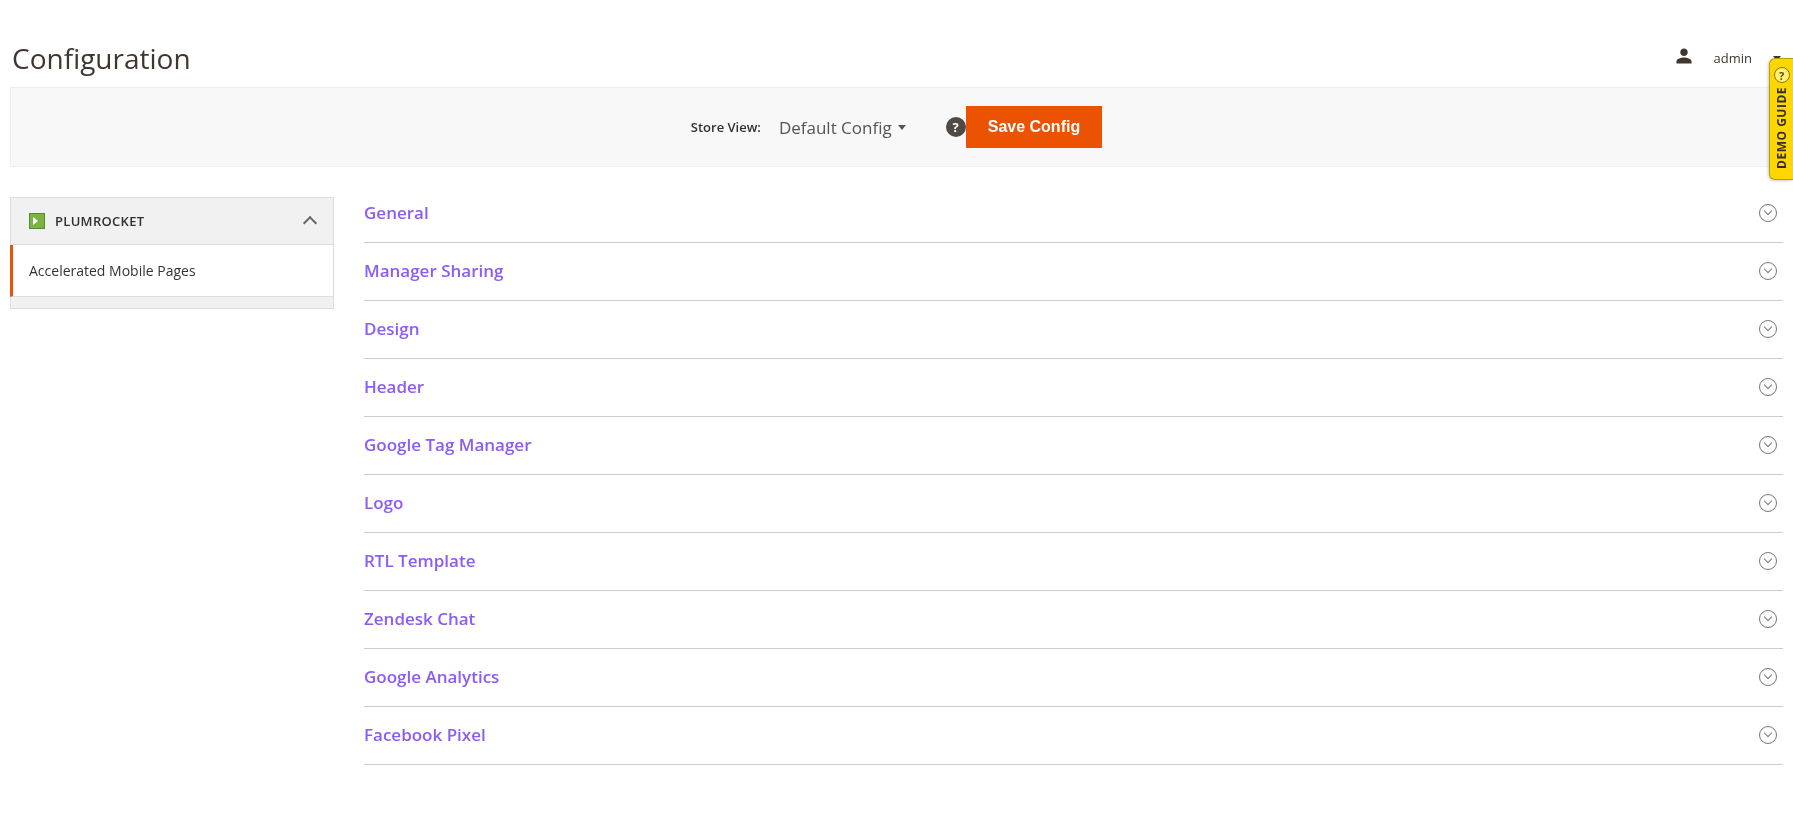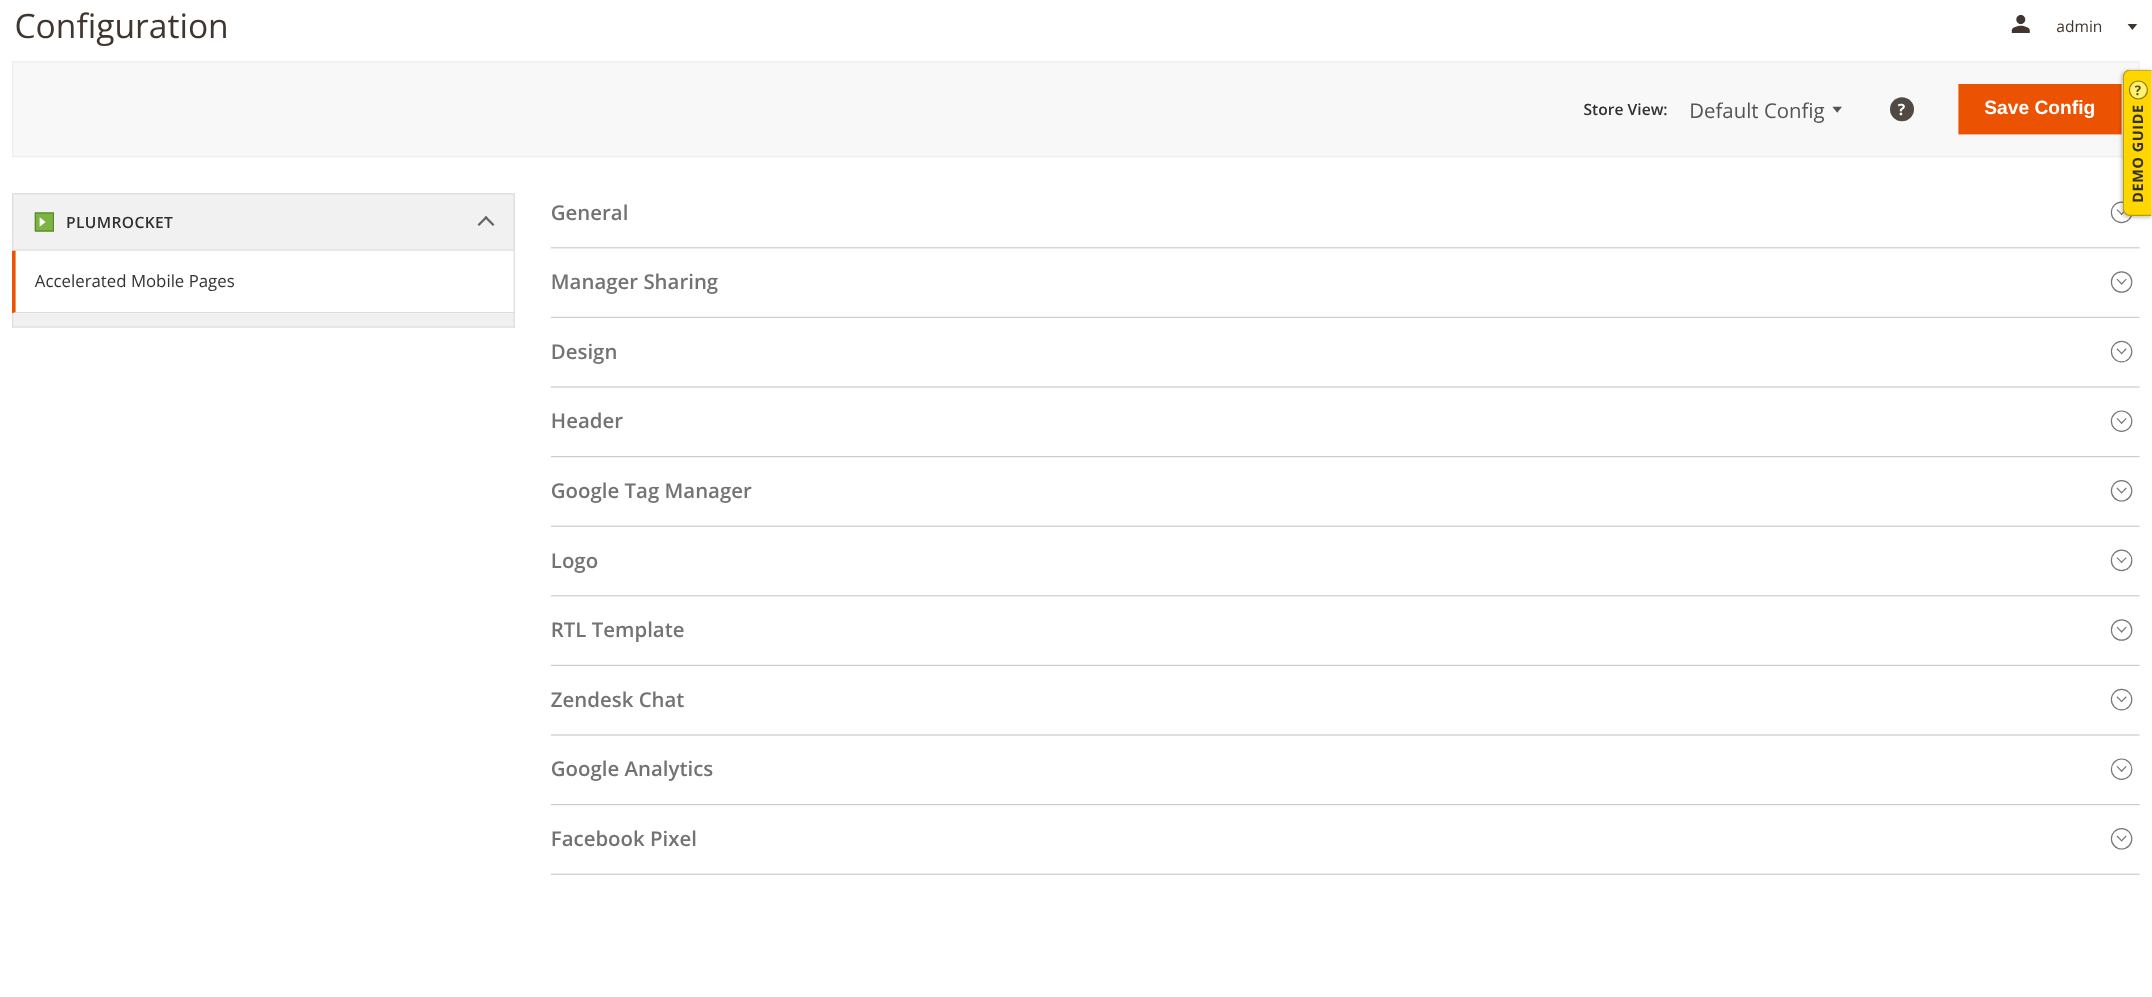--- a/index.html
+++ b/index.html
@@ -7,20 +7,21 @@
   font-family: 'Open Sans', Helvetica, Arial, sans-serif;
   color: #333;
   background: #fff;
   font-size: 14px;
 }
 .page-header {
   display: flex;
   justify-content: space-between;
   align-items: center;
   padding: 3px 12px 10px 12px;
+  margin-top: 36px;
 }
 .page-title {
   font-size: 28px;
   font-weight: 400;
   color: #41362f;
 }
 .admin-user {
   display: flex;
   align-items: center;
   gap: 21px;
@@ -36,22 +37,21 @@
   border-top: 5px solid #41362f;
 }
 
 .toolbar {
   background: #f8f8f8;
   border: 1px solid #eee;
   margin: 0 10px;
   padding: 18px 14px;
   display: flex;
   align-items: center;
-  justify-content: flex-end;
-  gap: 37px;
+  justify-content: center;
 }
 .toolbar-left {
   display: flex;
   align-items: center;
   gap: 18px;
 }
 .store-view-label {
   font-weight: 600;
   font-size: 13px;
   color: #303030;
@@ -93,21 +93,21 @@
   cursor: pointer;
 }
 
 .main-area {
   display: flex;
   gap: 30px;
   padding: 30px 10px 10px 10px;
   align-items: flex-start;
 }
 .sidebar {
-  width: 419px;
+  width: 324px;
   flex-shrink: 0;
 }
 .sidebar-group-header {
   background: #f1f1f1;
   border: 1px solid #ddd;
   padding: 14px 18px;
   display: flex;
   align-items: center;
   justify-content: space-between;
   cursor: pointer;
@@ -169,21 +169,21 @@
   border-bottom: 1px solid #ccc;
   padding: 16px 0 18px 0;
   display: flex;
   align-items: center;
   justify-content: space-between;
   cursor: pointer;
 }
 .section-row:first-child { padding-top: 4px; }
 .section-title {
   font-size: 17px;
-  color: #737373;
+  color: #8b5cf6;
   font-weight: 600;
 }
 .expand-icon {
   width: 18px; height: 18px;
   border: 1.5px solid #777;
   border-radius: 50%;
   display: flex;
   align-items: center;
   justify-content: center;
   margin-right: 6px;

